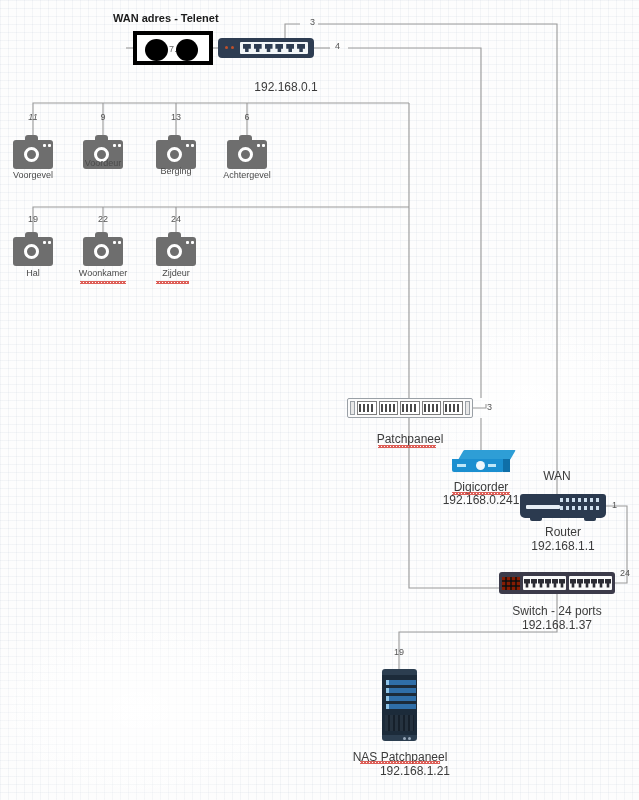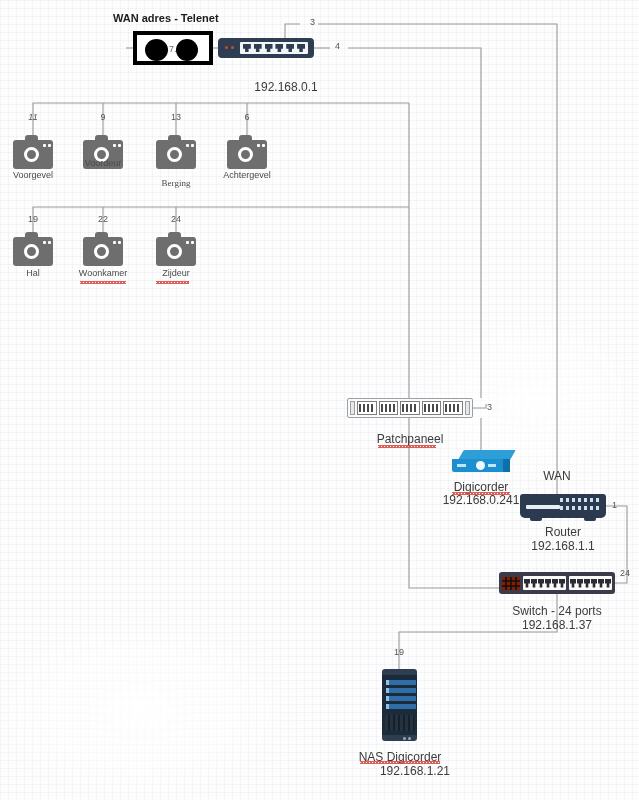--- a/index.html
+++ b/index.html
@@ -447,21 +447,21 @@
   <div class="caption cam-caption" style="left:83px; top:158px;">Voordeur</div>
 
   <div class="port-num" style="left:156px; top:112px; width:40px; text-align:center;">13</div>
   <div class="node cam" style="left:156px; top:135px;">
     <div class="bump"></div>
       <div class="body"></div>
     <div class="lens"></div>
     <div class="dot d1"></div>
       <div class="dot d2"></div>
   </div>
-  <div class="caption cam-caption" style="left:156px; top:178px;font-family:Liberation Serif, serif;">Berging</div>
+  <div class="caption cam-caption" style="left:156px; top:166px;">Berging</div>
 
   <div class="port-num" style="left:227px; top:112px; width:40px; text-align:center;">6</div>
   <div class="node cam" style="left:227px; top:135px;">
     <div class="bump"></div>
       <div class="body"></div>
     <div class="lens"></div>
     <div class="dot d1"></div>
       <div class="dot d2"></div>
   </div>
   <div class="caption cam-caption" style="left:227px; top:170px;">Achtergevel</div>
@@ -579,17 +579,17 @@
     <div class="shell"></div>
     <div class="drive d1"></div>
     <div class="drive d2"></div>
     <div class="drive d3"></div>
     <div class="drive d4"></div>
     <div class="vent"></div>
     <div class="base"></div>
     <div class="bdot bd1"></div>
     <div class="bdot bd2"></div>
   </div>
-  <div class="caption lbl-md" style="left:350px; top:751px; width:100px;">NAS Digicorder</div>
+  <div class="caption lbl-md" style="left:350px; top:751px; width:100px;">NAS Patchpaneel</div>
   <div class="caption lbl-md" style="left:350px; top:765px; width:100px;text-align:right;">192.168.1.21</div>
   <div class="squiggle" style="left:360px; top:761px; width:80px;"></div>
 
 </div>
 
 </body></html>

